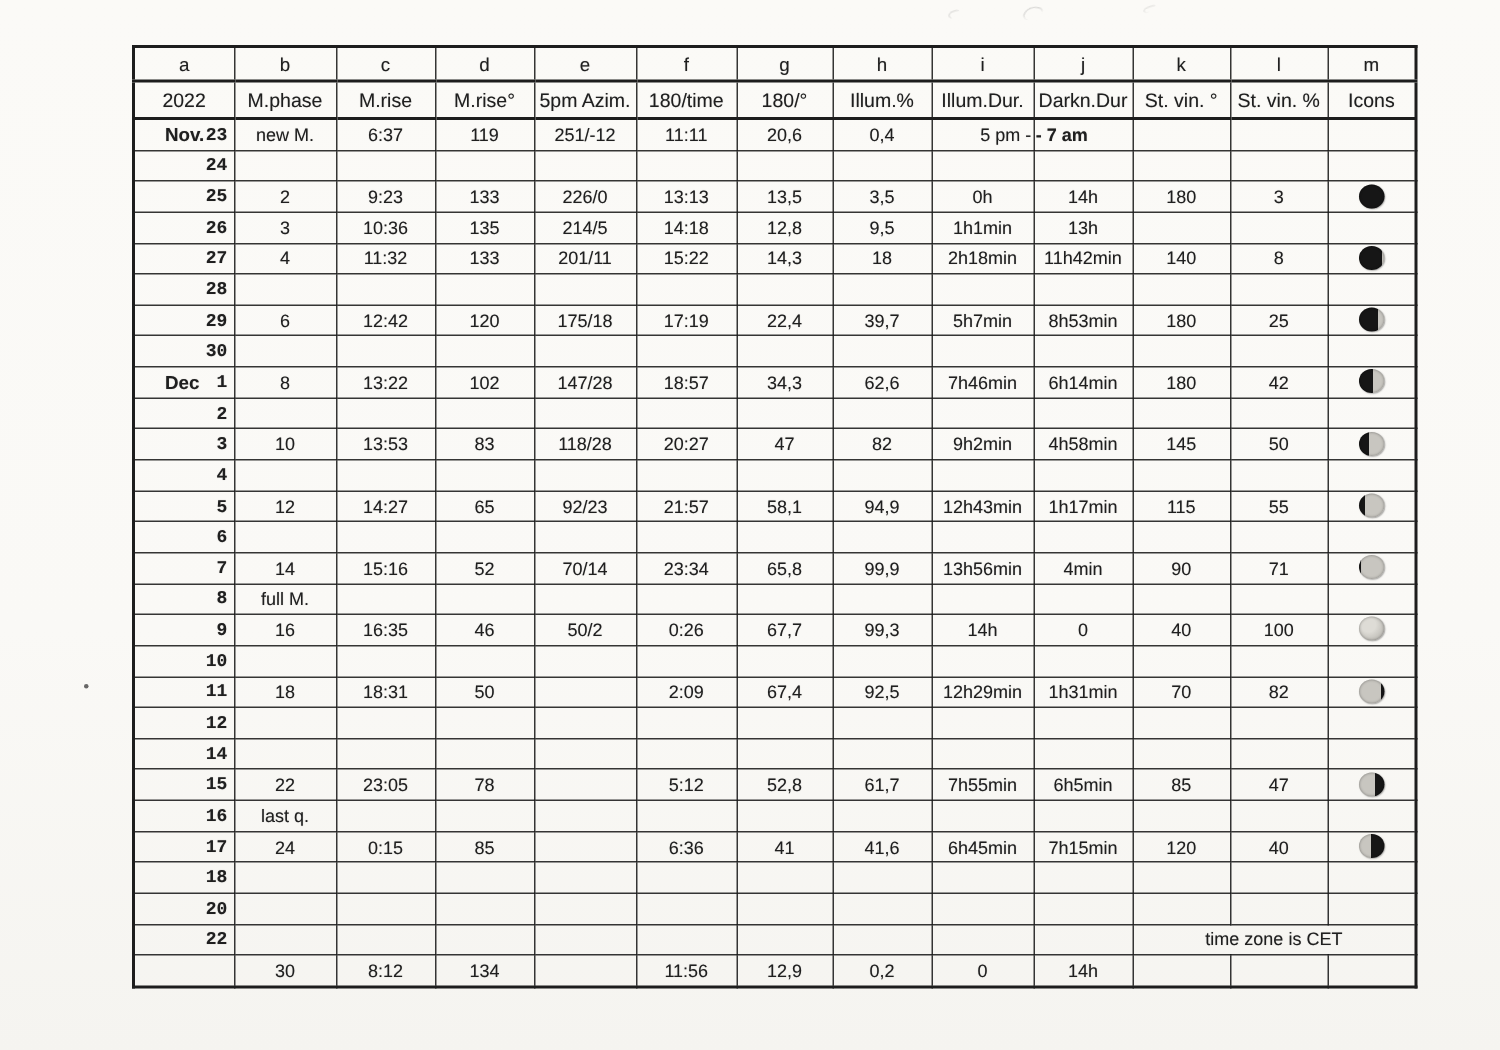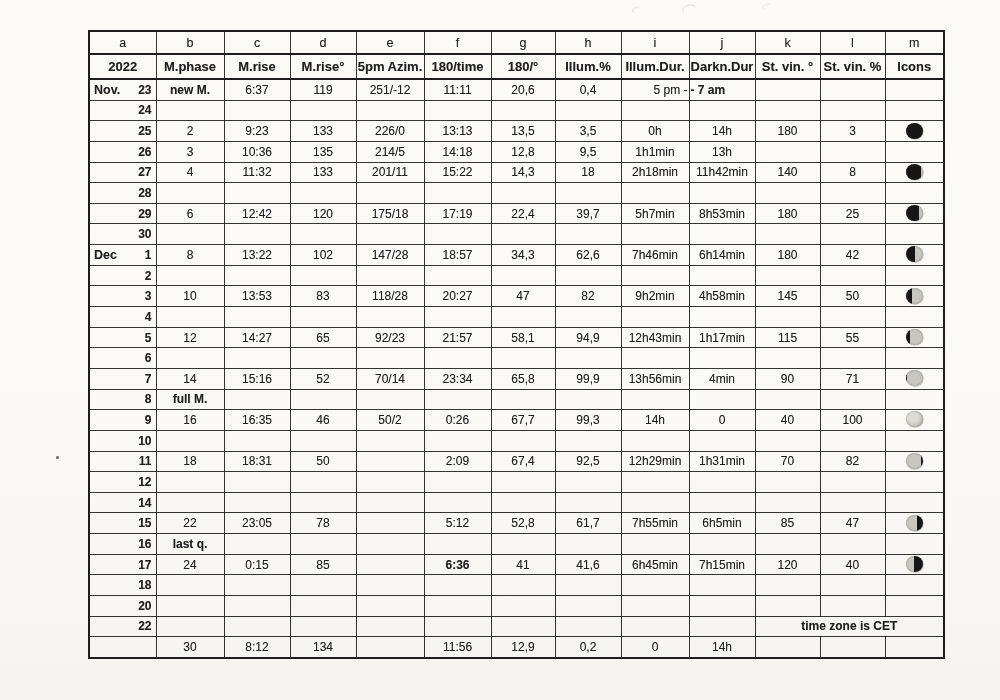--- a/index.html
+++ b/index.html
@@ -23,28 +23,28 @@
     border:2.2px solid #1d1d1d;
   }
   td{
     border:1.4px solid rgba(25,25,25,.88);
     padding:0 1px;font-size:12px;text-align:center;vertical-align:middle;
     white-space:nowrap;overflow:hidden;
     text-shadow:0 0 .6px rgba(35,35,35,.4);
   }
   tr.letters td{height:21px;font-size:12.5px;}
   tr.head td{
-    height:23px;font-weight:bold;font-size:13px;
+    height:23px;font-weight:normal;font-size:13px;
     border-top:2.2px solid #1d1d1d;border-bottom:2.2px solid #1d1d1d;
   }
   tr.data td{height:19.65px;}
   td.a{text-align:left;}
-  td.a .mo{float:left;font-weight:bold;padding-left:3px;font-size:12.5px;}
-  td.a .dy{float:right;font-weight:bold;padding-right:3px;}
-  td.bold{font-weight:bold;}
+  td.a .mo{float:left;font-weight:bold;padding-left:3px;font-size:12.5px;margin-left:16px;}
+  td.a .dy{float:right;font-weight:bold;padding-right:3px;font-family:Liberation Mono, monospace;}
+  td.bold{font-weight:normal;}
   .moon{
     display:inline-block;width:17px;height:16px;border-radius:50%;
     vertical-align:middle;margin-top:-2px;
     box-shadow:inset 0 0 2px rgba(0,0,0,.4), 0.5px 0.5px 1px rgba(0,0,0,.35);
   }
 </style>
 </head>
 <body>
 
 <div class="paper">

